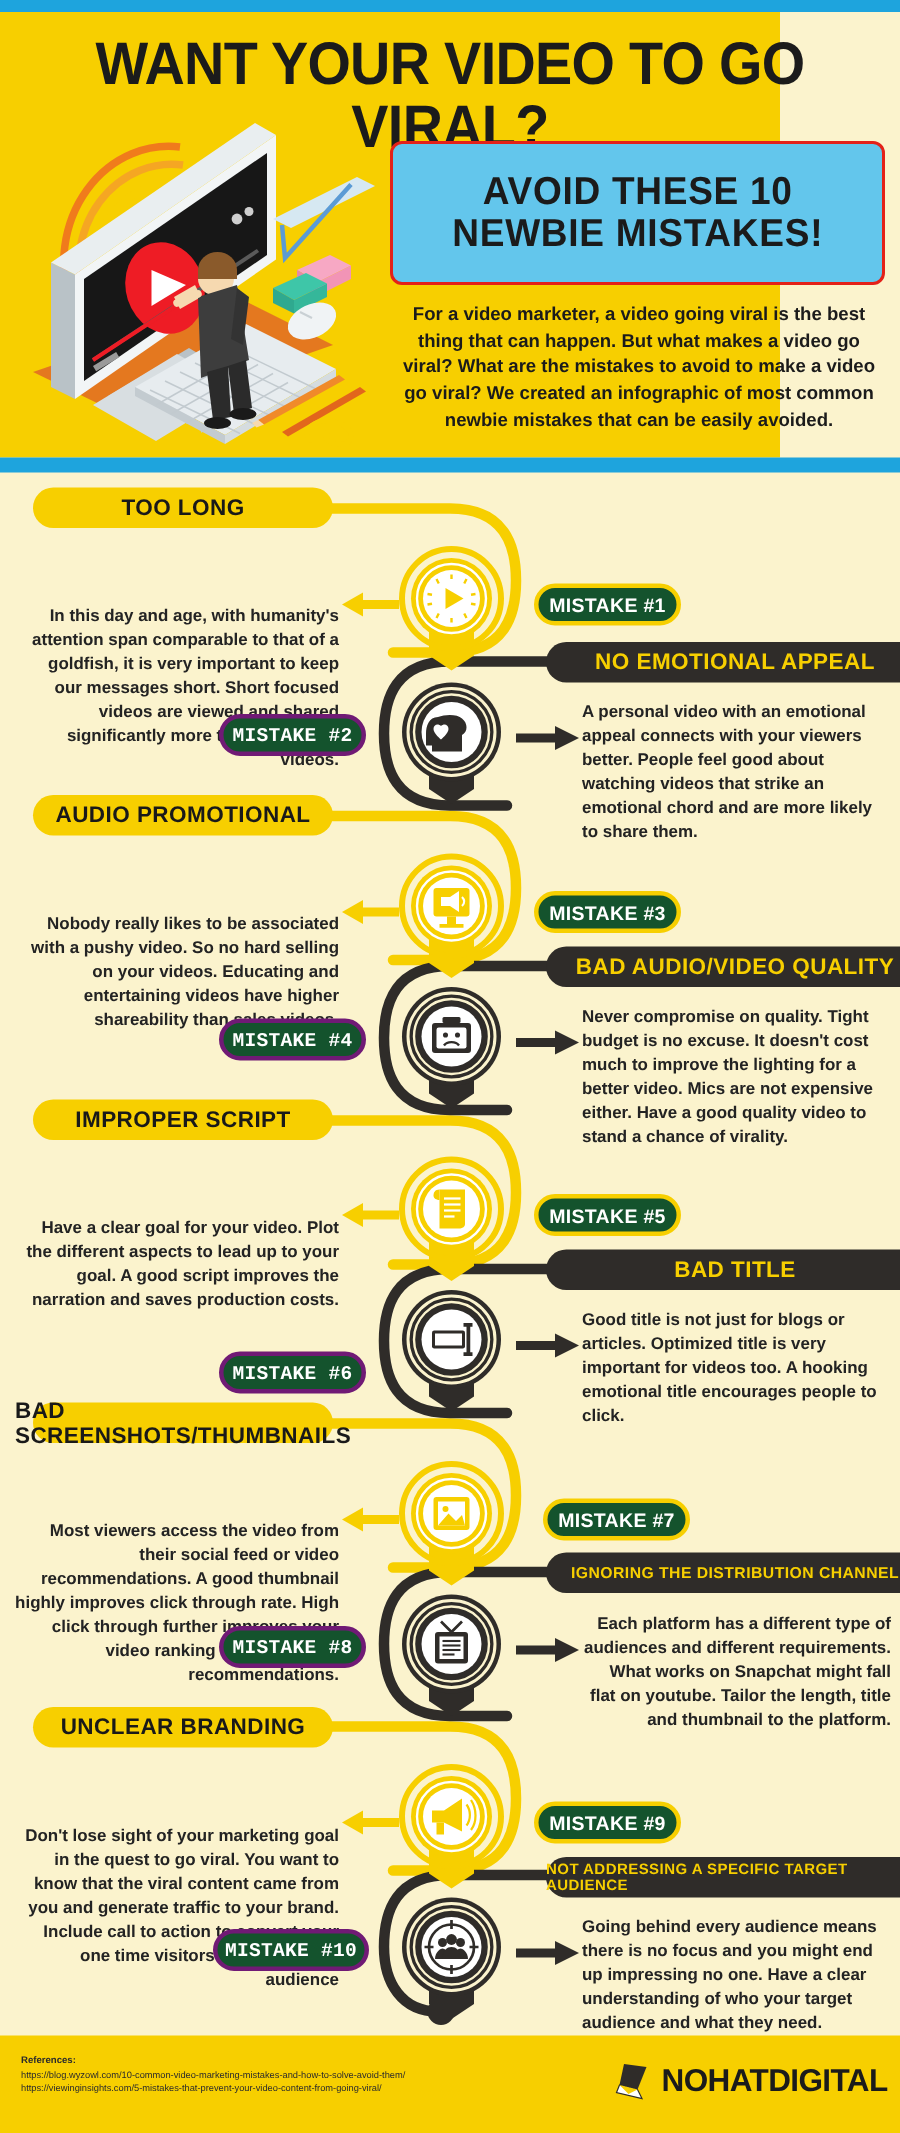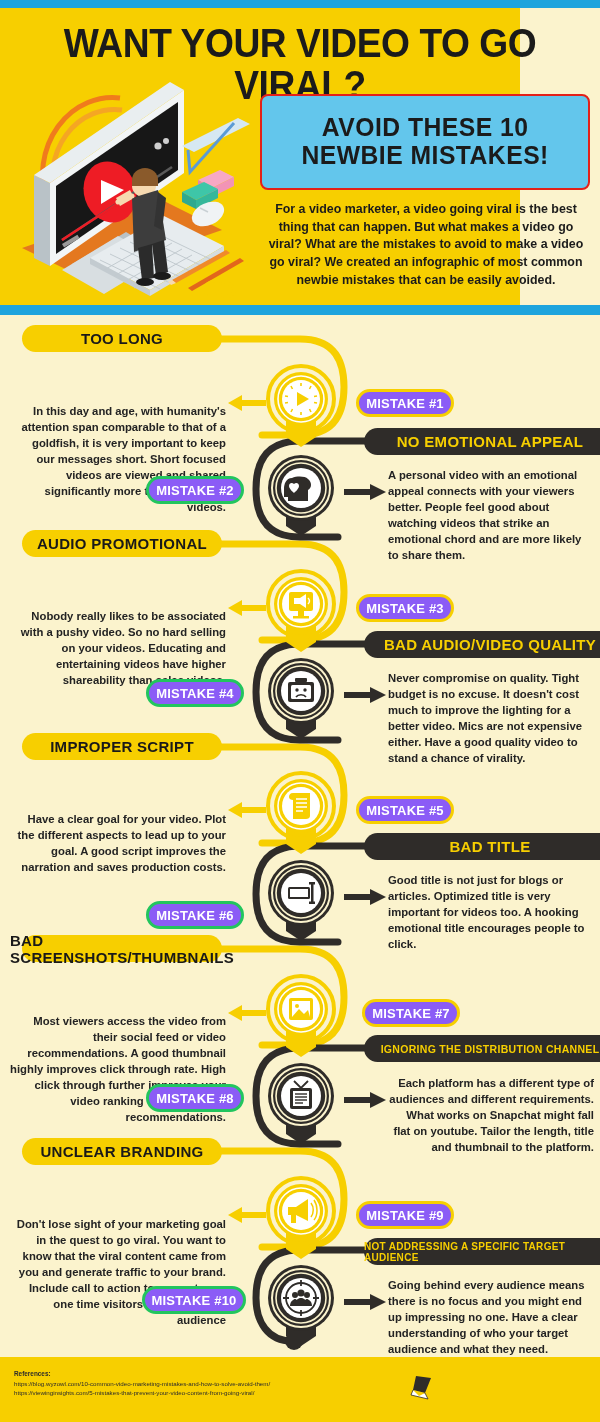--- a/index.html
+++ b/index.html
@@ -80,26 +80,26 @@
   .pill-title.dark  { background:#2f2c29; color:#f7cf00; }
 
   
   .para { position:absolute; font-size:11.3px; line-height:1.42; color:#232323; font-weight:600; }
   .para.right-align { text-align:right;margin-top:40px; }
   .para.left-align  { text-align:left; }
 
   
   .pill-mistake {
     position:absolute; height:28px; width:98px;
-    background:#8b5cf6; border-radius:15px;
+    background:#14532d; border-radius:15px;
     display:flex; align-items:center; justify-content:center;
     color:#fff; font-weight:bold; font-size:13px; letter-spacing:0.2px;
   }
   .pill-mistake.light-edge { border:3px solid #f7cf00; }
-  .pill-mistake.dark-edge  { border:3px solid #22c55e; }
+  .pill-mistake.dark-edge  { border:3px solid #701a75;font-family:Liberation Mono, monospace; }
 
   
   .badge { position:absolute; width:74px; height:92px; }
 
   
   .arrow { position:absolute; }
 
   
   .footer {
     position:absolute; left:0; top:1357px; width:600px; height:65px;
@@ -512,16 +512,17 @@
       <div class="refs-label">References:</div>
       <div class="refs-link">https://blog.wyzowl.com/10-common-video-marketing-mistakes-and-how-to-solve-avoid-them/</div>
       <div class="refs-link">https://viewinginsights.com/5-mistakes-that-prevent-your-video-content-from-going-viral/</div>
     </div>
     <div class="logo">
       <svg width="30" height="30" viewBox="0 0 30 30">
         <path d="M8 3 L23 5 L17 20 L5 17 Z" fill="#2f2c29"></path>
         <path d="M5 17 L17 20 L20 26 L3 22 Z" fill="#ffffff" stroke="#2f2c29" stroke-width="0.8"></path>
         <path d="M5 17 L17 20 L11 23 Z" fill="#f7cf00"></path>
       </svg>
+      <span class="logo-text">NOHATDIGITAL</span>
     </div>
   </div>
 
 </div>
 
 </body></html>

